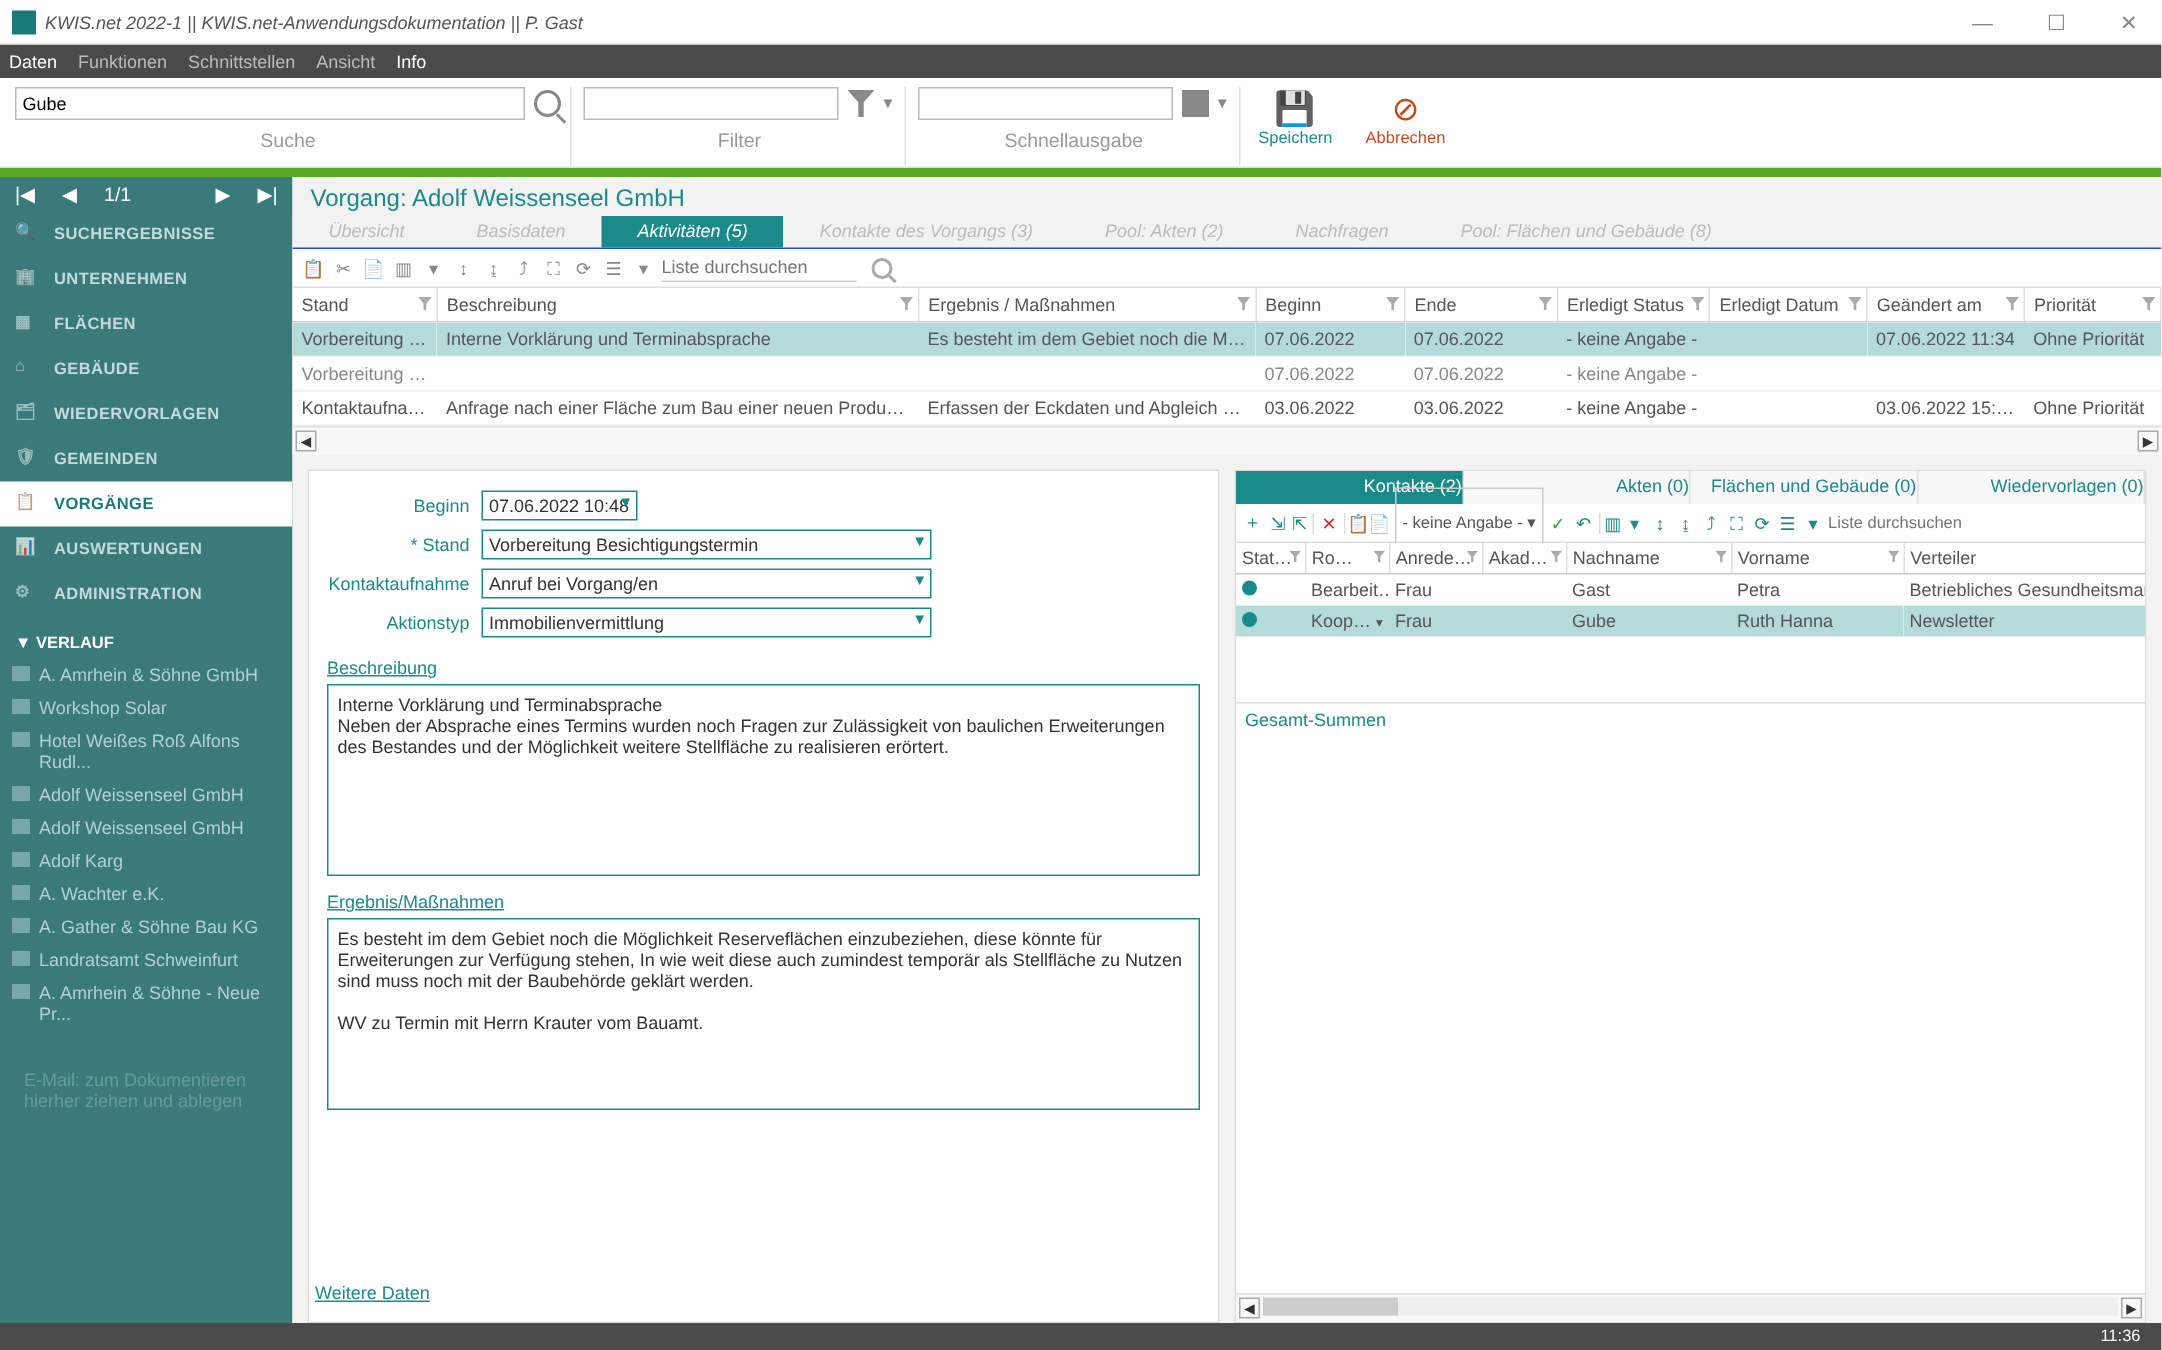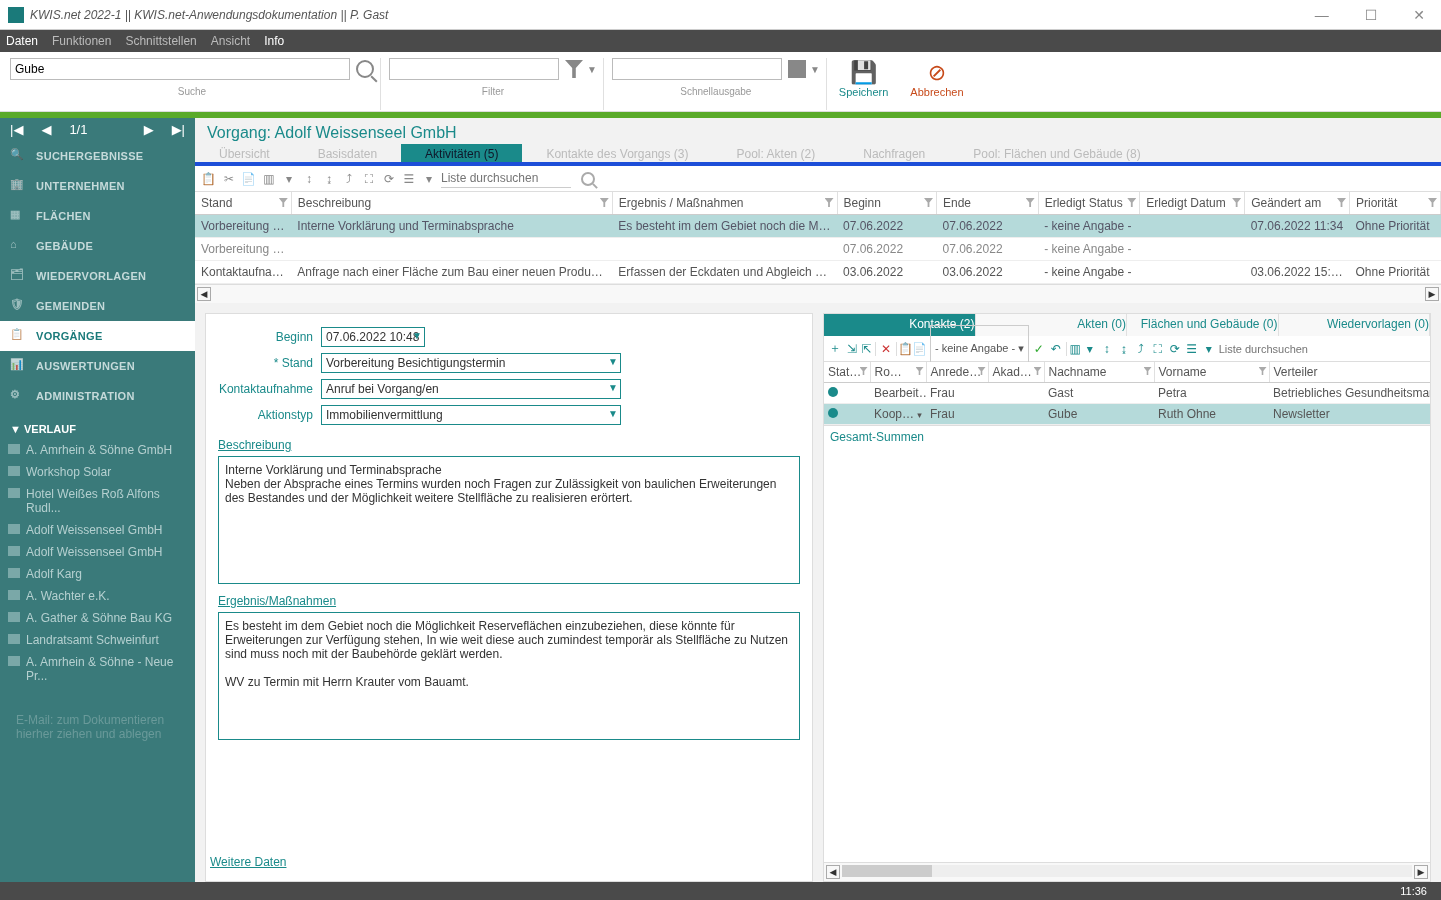--- a/index.html
+++ b/index.html
@@ -16,21 +16,21 @@
 .menubar { height: 22px; background: #4a4a4a; display: flex; align-items: center; padding: 0 6px; gap: 14px; color: #bbb; font-size: 12px; }
 .menubar span { cursor: pointer; }
 .menubar .active { color: #fff; }
 
 
 .toolbar { height: 60px; background: #fff; border-bottom: 1px solid #ddd; display: flex; align-items: flex-start; padding: 6px 4px; gap: 2px; }
 .tool-group { display: flex; flex-direction: column; align-items: center; padding: 0 6px; border-right: 1px solid #e0e0e0; height: 52px; }
 .tool-group .row { display: flex; align-items: center; gap: 2px; }
 .tool-group input { width: 170px; height: 22px; border: 1px solid #bbb; padding: 0 4px; font-size: 12px; }
 .tool-group .wide { width: 340px; }
-.tool-group .lbl { color: #999; font-size: 10px; margin-top: 6px; }
+.tool-group .lbl { color: #999; font-size: 13px; margin-top: 6px; }
 .tool-btn { display: flex; flex-direction: column; align-items: center; padding: 2px 10px; cursor: pointer; }
 .tool-btn .ico { font-size: 22px; height: 26px; }
 .tool-btn .lbl2 { font-size: 11px; }
 .save { color: #1a8a8a; }
 .cancel { color: #c74a1a; }
 .icon-search { width: 18px; height: 18px; border: 2px solid #888; border-radius: 50%; position: relative; margin-left: 4px; }
 .icon-search::after { content: ""; width: 8px; height: 2px; background: #888; position: absolute; transform: rotate(45deg); bottom: -4px; right: -6px; }
 .icon-funnel { width: 18px; height: 18px; clip-path: polygon(0 0, 100% 0, 60% 45%, 60% 100%, 40% 100%, 40% 45%); background: #888; margin-left: 4px; }
 .icon-print { width: 18px; height: 18px; background: #888; margin-left: 4px; }
 
@@ -49,23 +49,23 @@
 .sb-ico { width: 16px; height: 16px; opacity: 0.7; }
 .sb-sep { height: 6px; }
 .sb-label { padding: 6px 10px 4px; color: #fff; font-weight: bold; font-size: 11px; }
 .history-item { padding: 4px 10px 4px 26px; color: #b5d0d0; font-size: 12px; cursor: pointer; position: relative; }
 .history-item::before { content: ""; position: absolute; left: 8px; top: 5px; width: 12px; height: 10px; background: #7aa8a8; }
 .dropzone { margin: 12px 8px; padding: 14px 8px; color: #6a9a9a; font-size: 12px; }
 
 
 .content { flex: 1; display: flex; flex-direction: column; background: #f2f2f2; overflow: hidden; }
 .heading { padding: 6px 12px 2px; color: #1a8a8a; font-size: 16px; }
-.tabs { display: flex; height: 22px; background: #f2f2f2; border-bottom: 4px solid #1d4ed8; font-size: 12px; }
+.tabs { display: flex; height: 22px; background: #f2f2f2; border-bottom: 1px solid #1d4ed8; font-size: 12px; font-style: italic; }
 .tab { padding: 3px 24px; color: #bbb; cursor: pointer; }
-.tab.active { background: #1a8a8a; color: #0f172a; }
+.tab.active { background: #1a8a8a; color: #ffffff; }
 
 
 .listbar { height: 26px; background: #fff; border-bottom: 1px solid #ddd; display: flex; align-items: center; gap: 4px; padding: 0 6px; }
 .listbar .ic { width: 16px; height: 16px; display: inline-flex; align-items: center; justify-content: center; color: #888; cursor: pointer; }
 .listbar input { width: 130px; height: 18px; border: none; border-bottom: 1px solid #ccc; font-size: 12px; color: #888; }
 .listbar .ic-search { width: 14px; height: 14px; border: 2px solid #aaa; border-radius: 50%; position: relative; margin-left: 6px; }
 .listbar .ic-search::after { content: ""; width: 6px; height: 2px; background: #aaa; position: absolute; transform: rotate(45deg); bottom: -3px; right: -5px; }
 
 
 .grid { background: #fff; }
@@ -99,21 +99,21 @@
 .rbar .ic2 { width: 14px; height: 14px; display: inline-flex; align-items: center; justify-content: center; color: #1a8a8a; font-size: 12px; cursor: pointer; }
 .rbar .sel { font-size: 11px; color: #555; padding: 16px 4px; border: 1px solid #ccc; }
 .rbar input { width: 120px; height: 18px; border: none; font-size: 11px; color: #888; }
 .rgrid { background: #fff; flex: 1; overflow: auto; }
 .rgrid table { width: 100%; border-collapse: collapse; table-layout: fixed; font-size: 12px; }
 .rgrid th { text-align: left; padding: 3px 4px; border-right: 1px solid #e0e0e0; border-bottom: 1px solid #ccc; color: #555; font-weight: normal; position: relative; white-space: nowrap; overflow: hidden; }
 .rgrid th .fil { position: absolute; right: 2px; top: 5px; width: 8px; height: 8px; clip-path: polygon(0 0, 100% 0, 60% 50%, 60% 100%, 40% 100%, 40% 50%); background: #aaa; }
 .rgrid td { padding: 3px 4px; border-bottom: 1px solid #eee; color: #555; white-space: nowrap; overflow: hidden; }
 .rgrid tr.selrow td { background: #b5dada; }
 .dot { width: 10px; height: 10px; border-radius: 50%; background: #1a8a8a; display: inline-block; }
-.sumrow { color: #1a8a8a; padding: 4px 6px; font-size: 12px; border-top: 1px solid #ddd; }
+.sumrow { color: #1a8a8a; padding: 4px 6px; font-size: 12px; border-top: 1px solid #ddd; margin-top: 43px; }
 
 
 .statusbar { height: 18px; background: #4a4a4a; color: #fff; display: flex; align-items: center; justify-content: flex-end; padding: 0 14px; font-size: 11px; }
 </style>
 </head>
 <body>
 
 <div class="titlebar">
   <div class="app-icon"></div>
   <div class="title">KWIS.net 2022-1 || KWIS.net-Anwendungsdokumentation || P. Gast</div>
@@ -429,21 +429,21 @@
                   <td>Gast</td>
                   <td>Petra</td>
                   <td>Betriebliches Gesundheitsmanage…</td>
                 </tr>
                 <tr class="selrow">
                   <td><span class="dot"></span></td>
                   <td>Koop… <span style="font-size:9px">▾</span></td>
                   <td>Frau</td>
                   <td></td>
                   <td>Gube</td>
-                  <td>Ruth Ohne</td>
+                  <td>Ruth Hanna</td>
                   <td>Newsletter</td>
                 </tr>
               </tbody>
           </table>
           <div class="sumrow">Gesamt-Summen</div>
         </div>
         <div class="grid-scroll" style="margin-top:auto">
           <span>◀</span>
           <div style="flex:1;height:12px;background:#eee;margin:0 2px;position:relative">
               <div style="width:90px;height:100%;background:#ccc"></div>

